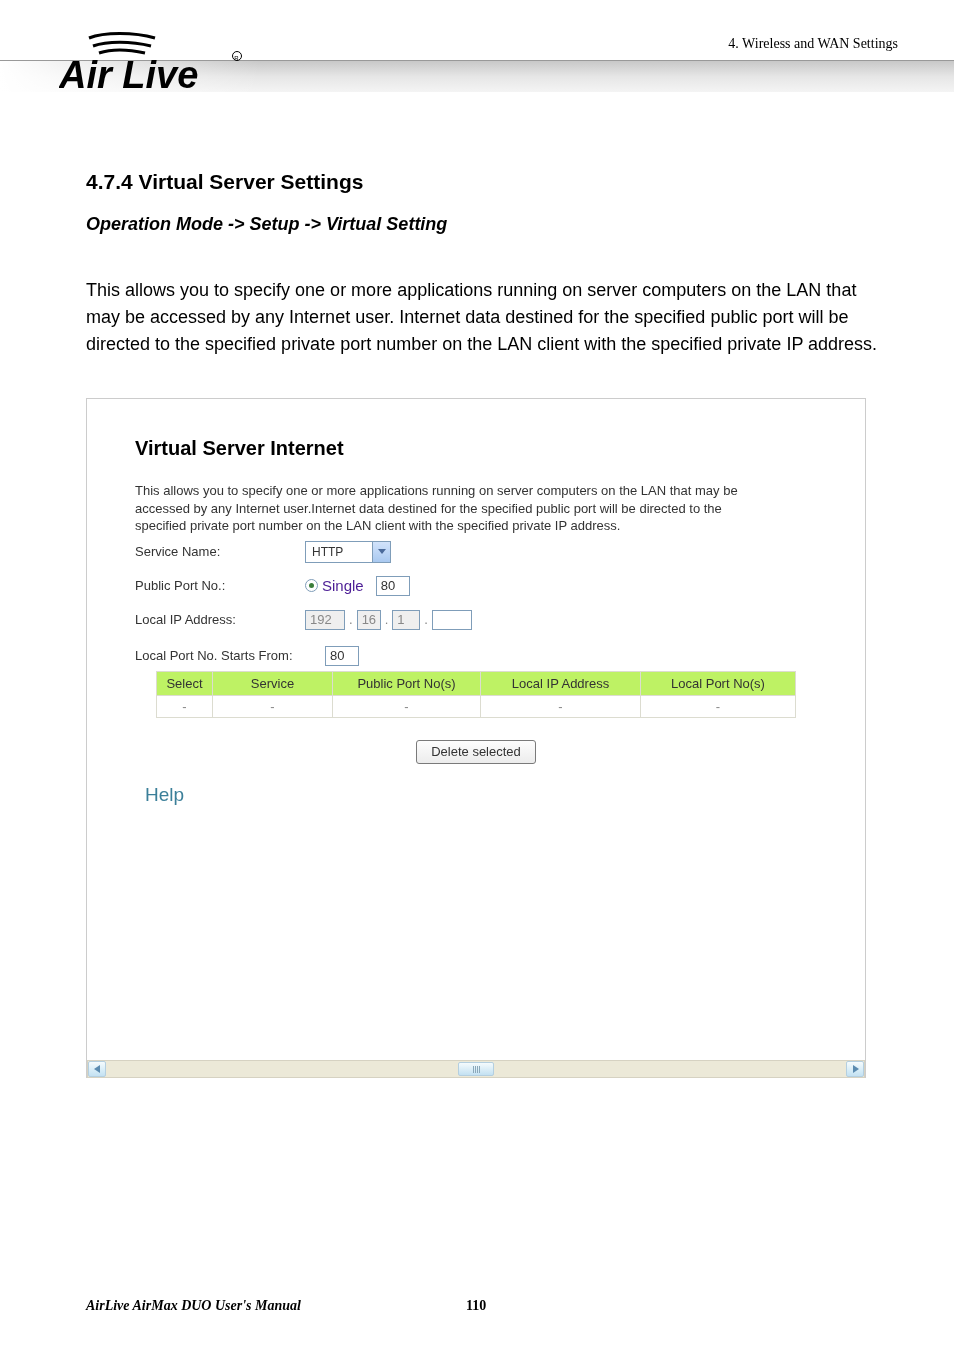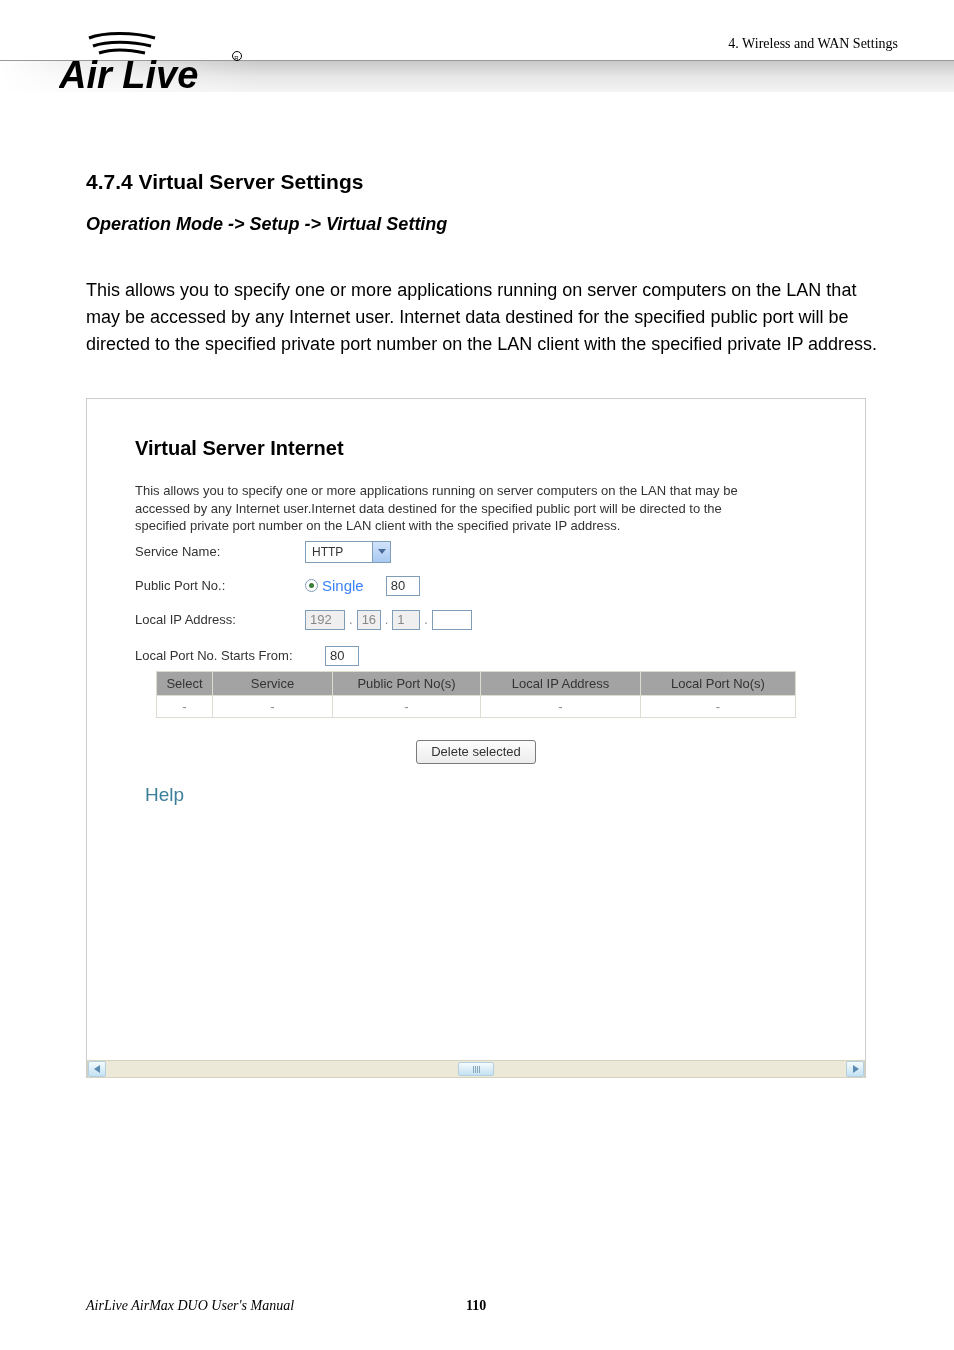--- a/index.html
+++ b/index.html
@@ -124,21 +124,21 @@
   }
   .sel .selbtn svg { display: block; }
   .radio {
     width: 13px; height: 13px; border-radius: 50%;
     border: 1px solid #7f9db9; display: inline-flex;
     align-items: center; justify-content: center;
     margin-right: 4px;
     background: #fff;
   }
   .radio .dot { width: 5px; height: 5px; border-radius: 50%; background: #3b7e3b; }
-  .opt-label { font-size: 15px; color: #3b82f6; margin-right: 22px; }
+  .opt-label { font-size: 15px; color: #4c1d95; margin-right: 12px; }
   .btn {
     display: inline-block;
     border: 1px solid #7a7a7a;
     background: linear-gradient(180deg,#fdfdfd 0%, #ececec 100%);
     border-radius: 3px;
     height: 24px;
     padding: 0 10px;
     font-size: 13px;
     color: #333;
     line-height: 22px;
@@ -150,21 +150,21 @@
     width: 640px;
     margin: 0 auto;
   }
   table.vs th, table.vs td {
     border: 1px solid #dcdcd0;
     font-size: 13px;
     text-align: center;
     color: #333;
   }
   table.vs th {
-    background: #a3a3a3;
+    background: #bef264;
     font-weight: normal;
     height: 24px;
   }
   table.vs td { height: 22px; color: #888; }
   .help {
     font-size: 19px;
     color: #3b7f99;
     margin-top: 20px;
     margin-left: 10px;
   }
@@ -199,21 +199,21 @@
   .sgrip span { width: 1px; height: 7px; background: #8aa8ba; }
   .footer {
     position: absolute;
     bottom: 36px;
     left: 86px;
     width: 800px;
     display: flex;
     font-family: "Times New Roman", serif;
     font-size: 14px;
   }
-  .footer .ftitle { font-style: italic; font-weight: normal; }
+  .footer .ftitle { font-style: italic; font-weight: bold; }
   .footer .fpage { position: absolute; left: 380px; font-weight: bold; }
   .dot-sep { color: #888; padding: 0 4px; }
   .tilde { padding: 0 6px; color: #333; }
 </style>
 </head>
 <body>
 
 <div class="header-band">
   <div class="fade"></div>
 </div>

